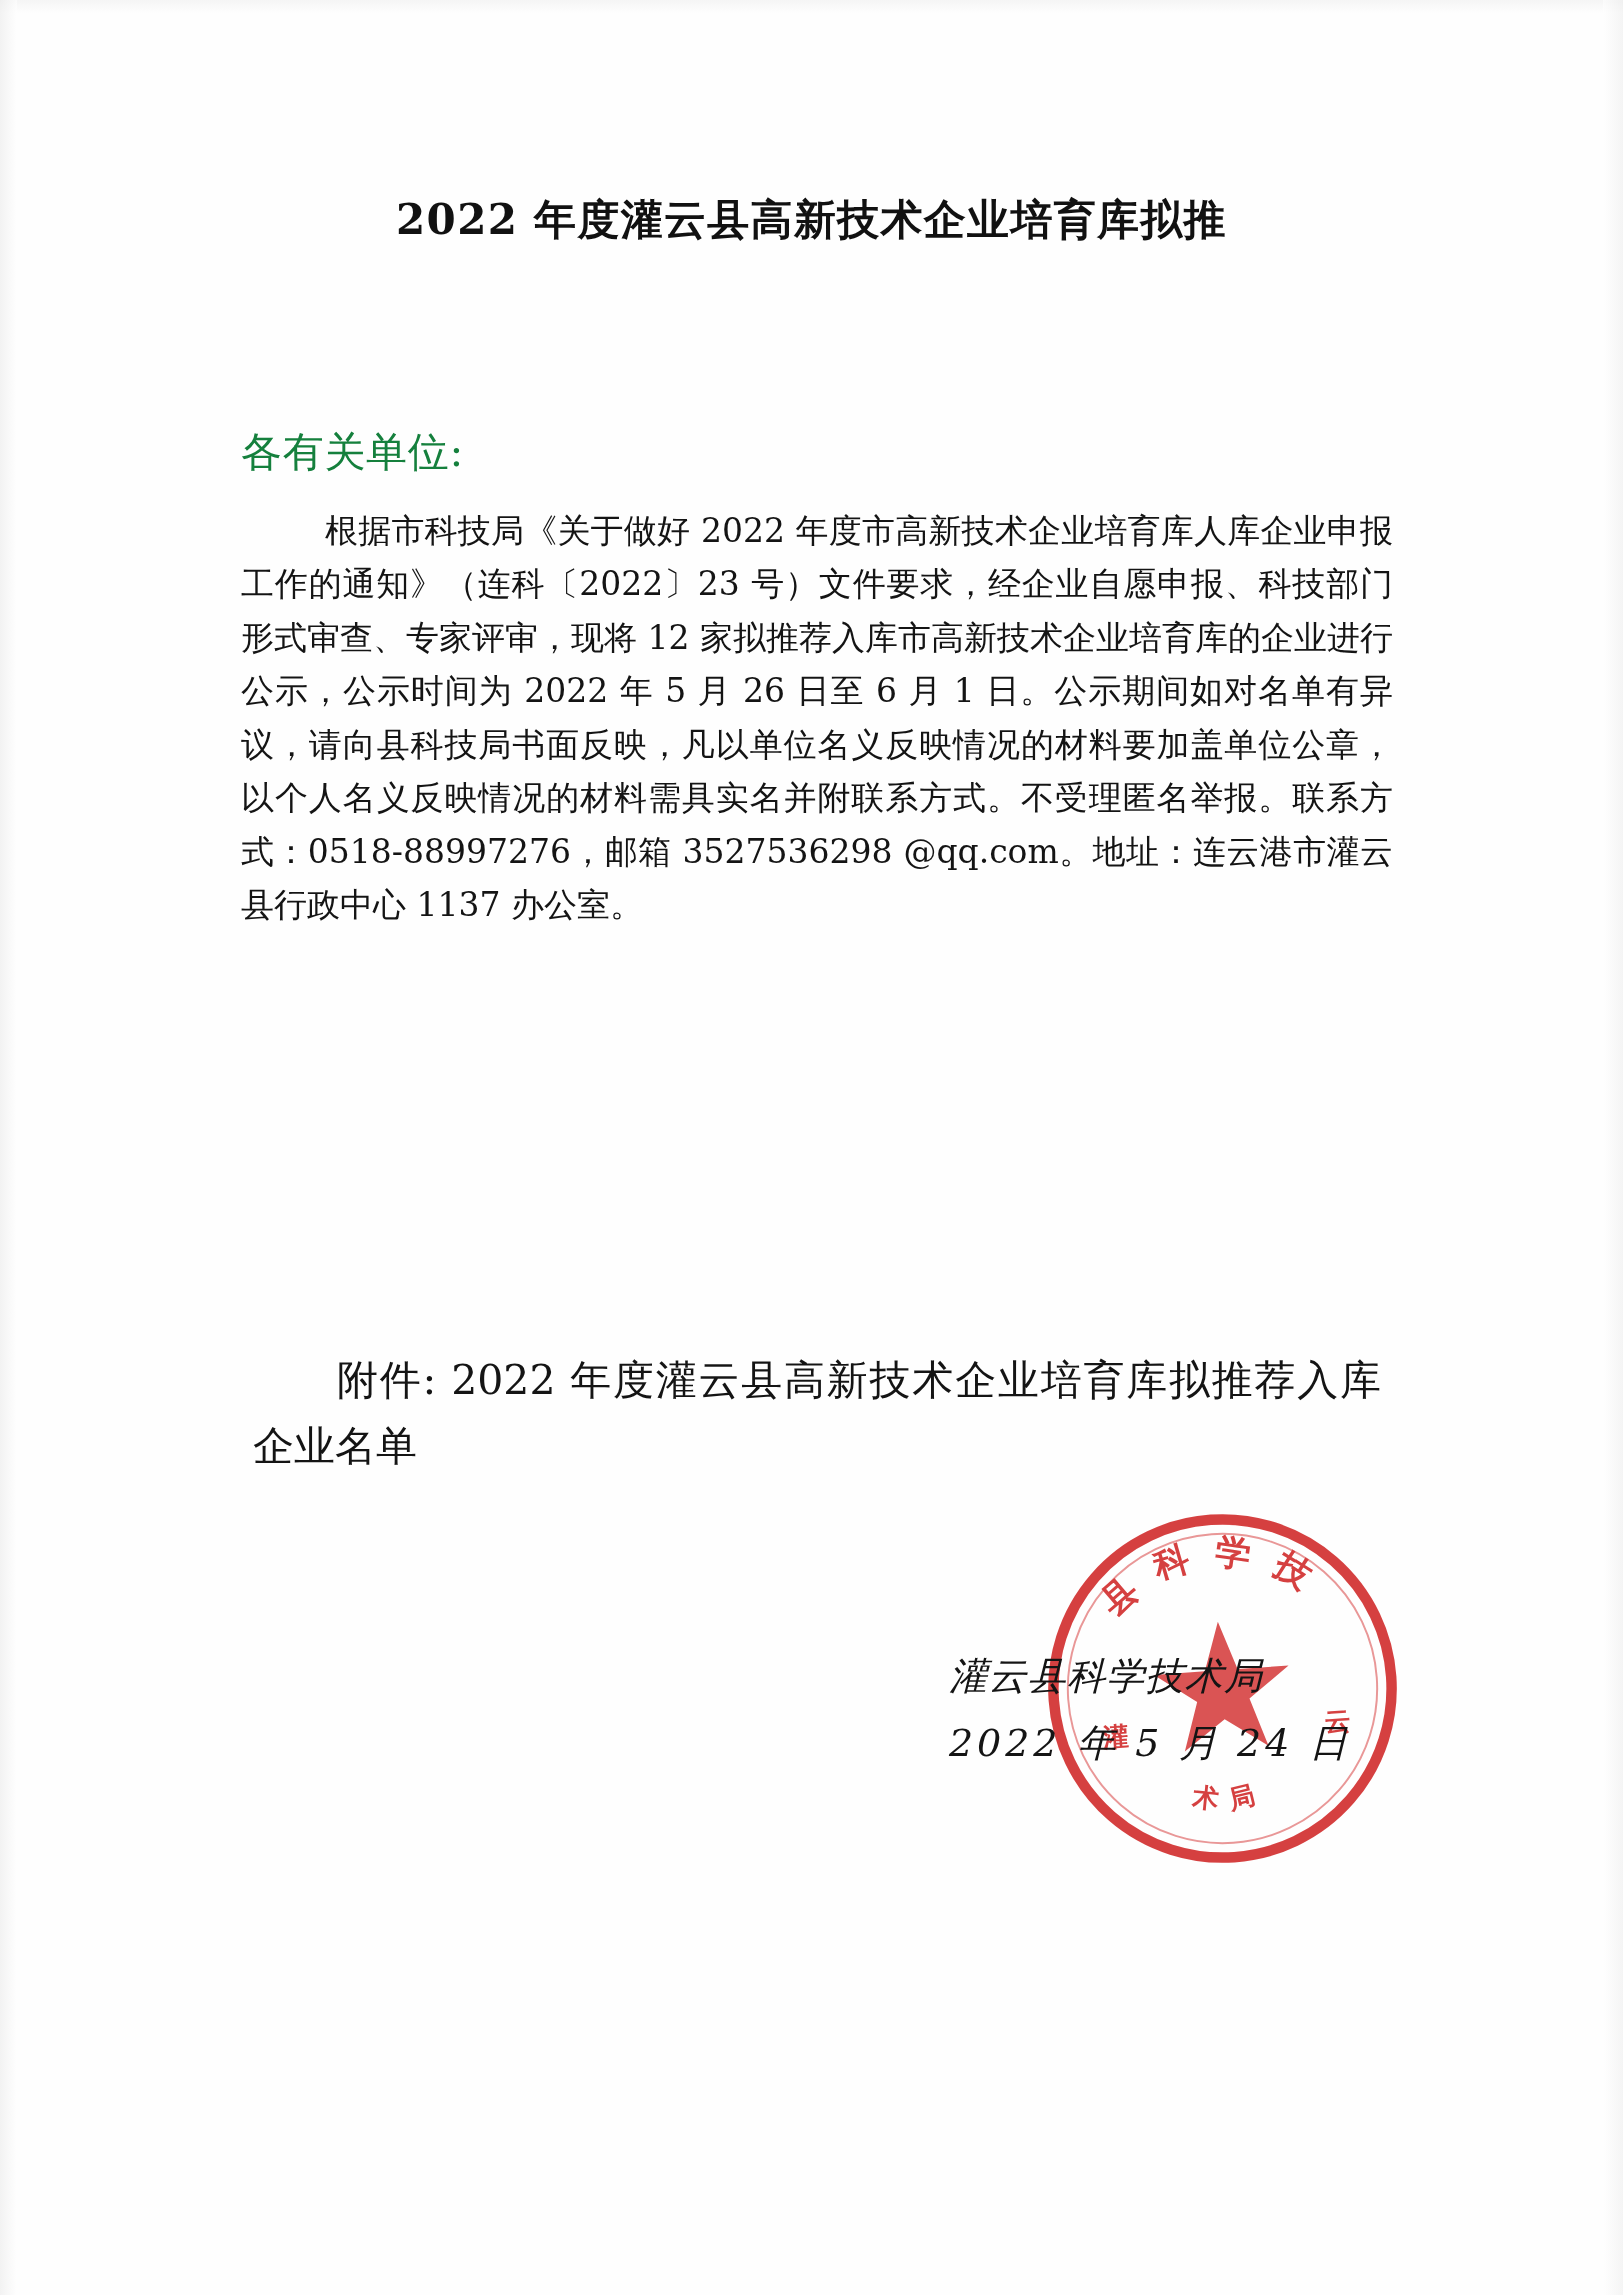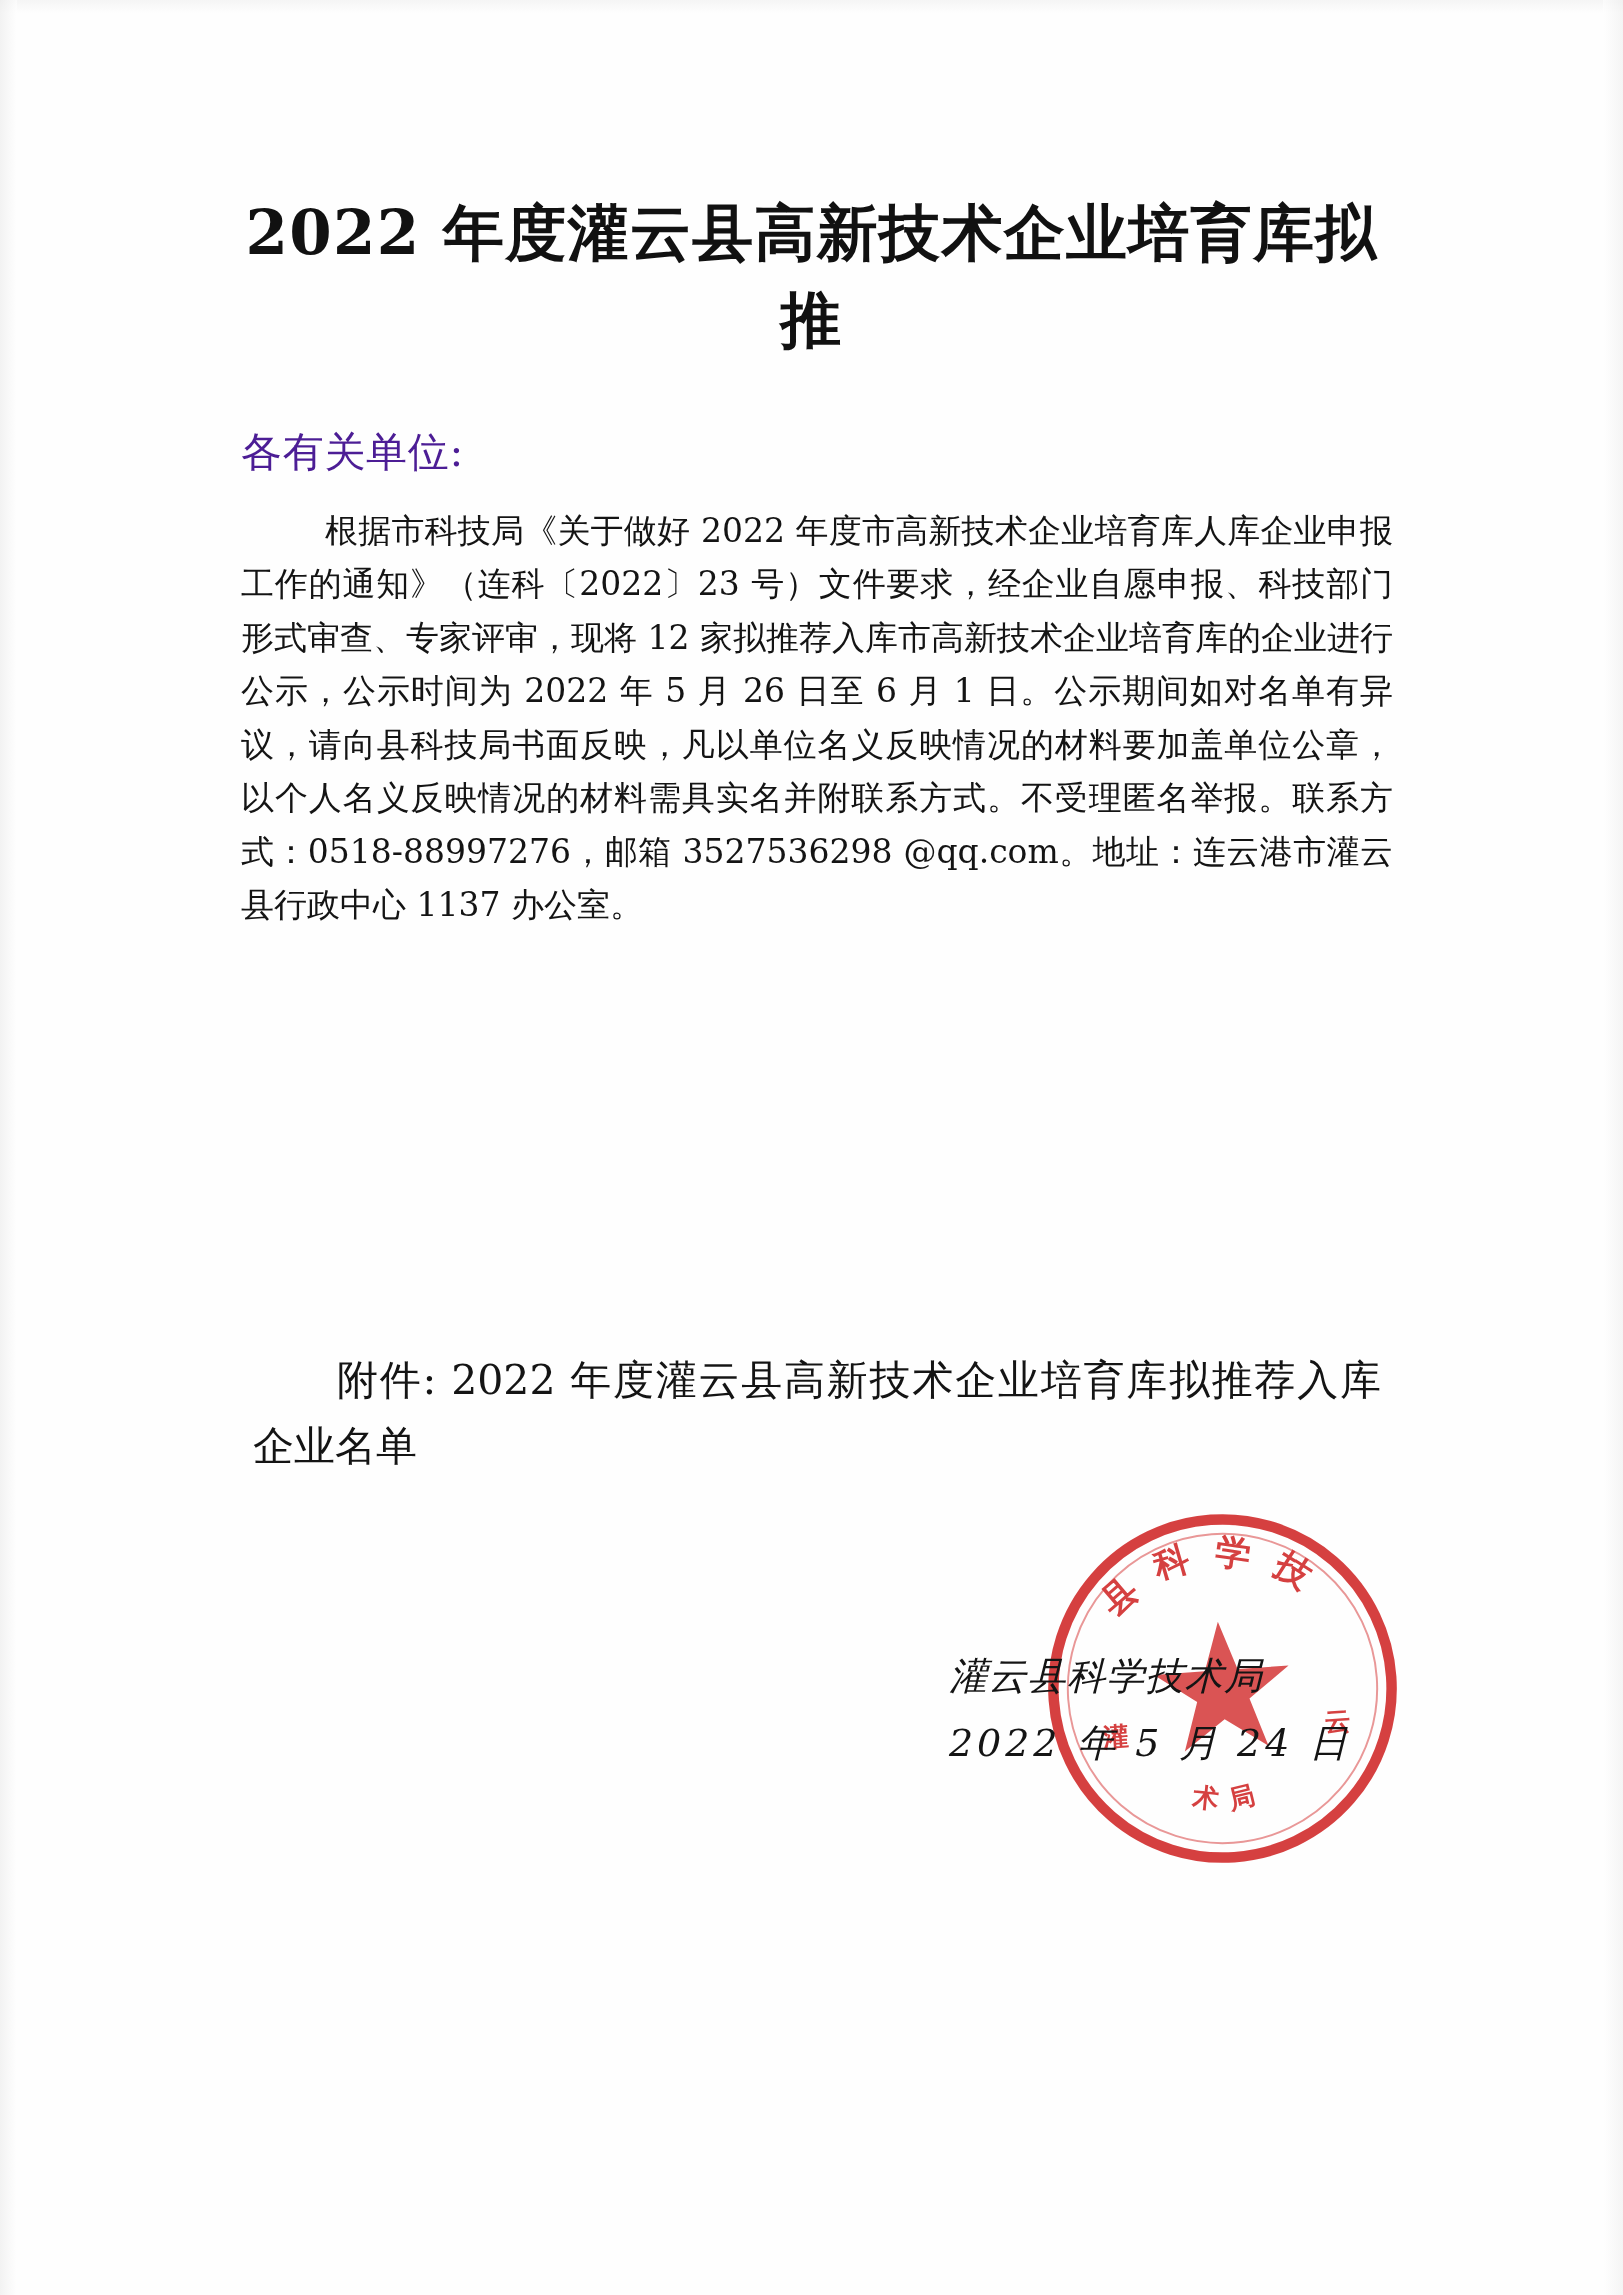--- a/index.html
+++ b/index.html
@@ -46,33 +46,33 @@
   }
 
   .doc-title {
     position: absolute;
     left: 216px;
     top: 190px;
     width: 1191px;
     text-align: center;
     font-family: "DejaVu Serif", "Liberation Serif", serif;
     font-weight: 700;
-    font-size: 61px;
+    font-size: 42px;
     line-height: 1.42;
     letter-spacing: 1.3px;
     color: #111;
   }
 
   .salutation {
     position: absolute;
     left: 241px;
     top: 425px;
     font-size: 41px;
     letter-spacing: 0.7px;
-    color: #4c1d95;
+    color: #15803d;
   }
 
   .body-text {
     position: absolute;
     left: 241px;
     top: 504px;
     width: 1152px;
     font-size: 33px;
     line-height: 1.62;
     text-align: justify;

